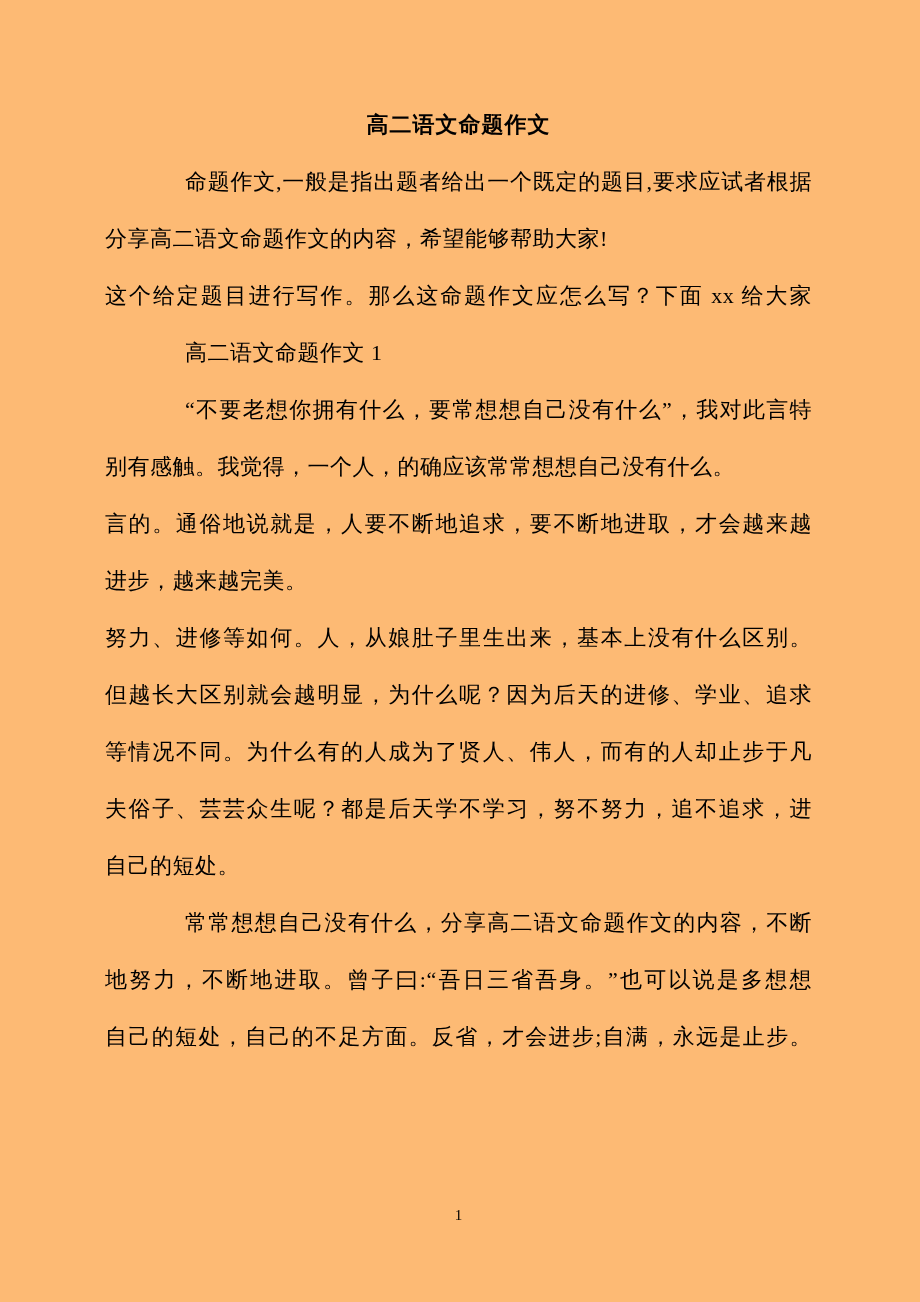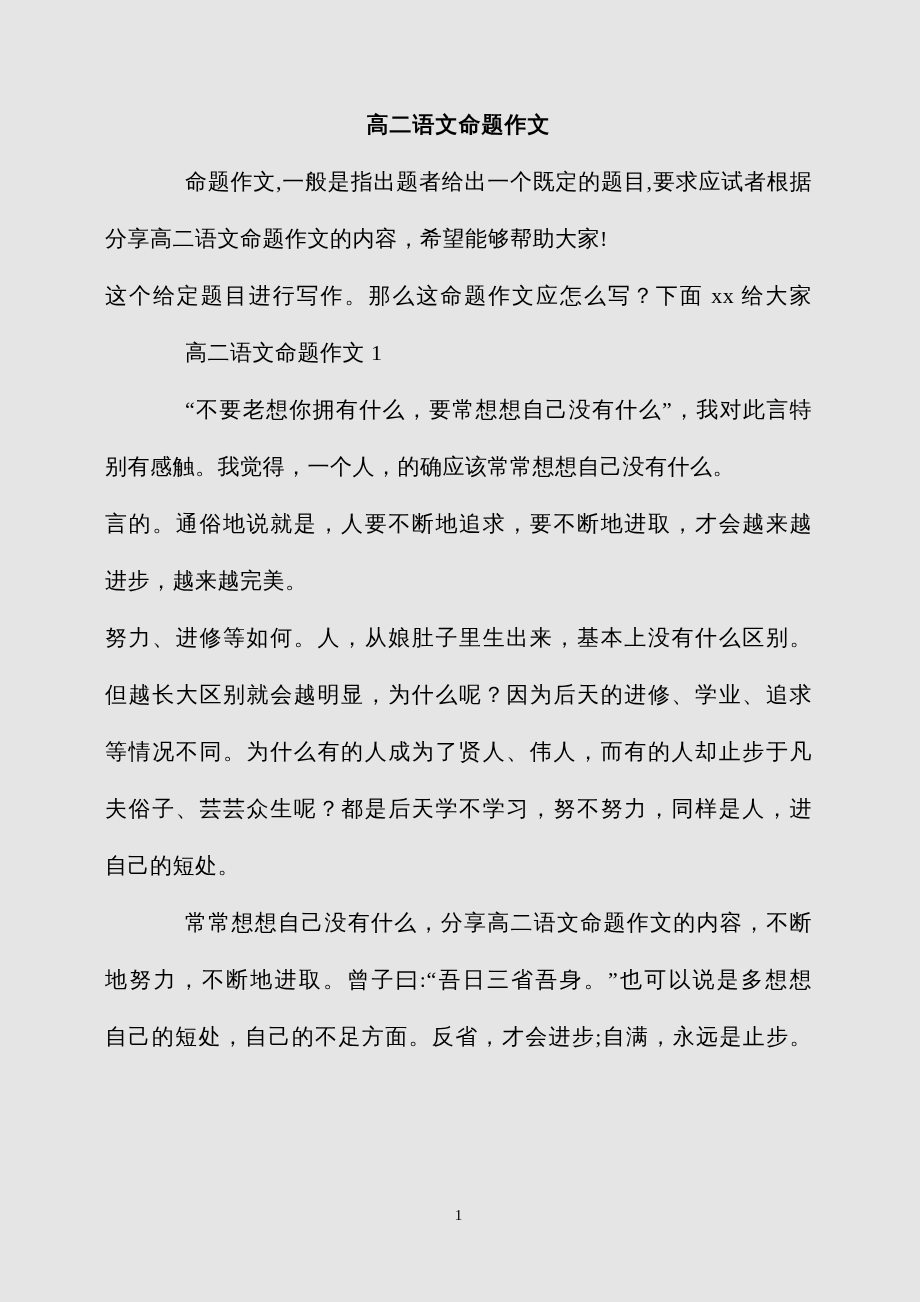--- a/index.html
+++ b/index.html
@@ -4,21 +4,21 @@
 <style>
   html, body { margin: 0; padding: 0; }
   body {
     width: 920px; height: 1302px;
     background: #ffffff;
     color: #000000;
     font-family: "Liberation Serif", "DejaVu Serif", serif;
     position: relative;
     overflow: hidden;
   }
-  .page { position: absolute; left: 0; top: 0; width: 920px; height: 1302px; background: #e5e5e5; }
+  .page { position: absolute; left: 0; top: 0; width: 920px; height: 1302px; background: #fdba74; }
   .content { position: absolute; left: 105px; top: 96px; width: 707px; }
   .ln {
     height: 57px;
     line-height: 57px;
     font-size: 22px;
     letter-spacing: 0.5px;
     text-align: justify;
     text-align-last: justify;
     text-justify: inter-character;
     white-space: nowrap;
@@ -49,20 +49,20 @@
     <div class="ln nat">分享高二语文命题作文的内容，希望能够帮助大家!</div>
     <div class="ln">这个给定题目进行写作。那么这命题作文应怎么写？下面 xx 给大家</div>
     <div class="ln in nat">高二语文命题作文 1</div>
     <div class="ln in">“不要老想你拥有什么，要常想想自己没有什么”，我对此言特</div>
     <div class="ln nat">别有感触。我觉得，一个人，的确应该常常想想自己没有什么。</div>
     <div class="ln">言的。通俗地说就是，人要不断地追求，要不断地进取，才会越来越</div>
     <div class="ln nat">进步，越来越完美。</div>
     <div class="ln">努力、进修等如何。人，从娘肚子里生出来，基本上没有什么区别。</div>
     <div class="ln">但越长大区别就会越明显，为什么呢？因为后天的进修、学业、追求</div>
     <div class="ln">等情况不同。为什么有的人成为了贤人、伟人，而有的人却止步于凡</div>
-    <div class="ln">夫俗子、芸芸众生呢？都是后天学不学习，努不努力，同样是人，进</div>
+    <div class="ln">夫俗子、芸芸众生呢？都是后天学不学习，努不努力，追不追求，进</div>
     <div class="ln nat">自己的短处。</div>
     <div class="ln in">常常想想自己没有什么，分享高二语文命题作文的内容，不断</div>
     <div class="ln">地努力，不断地进取。曾子曰:“吾日三省吾身。”也可以说是多想想</div>
     <div class="ln">自己的短处，自己的不足方面。反省，才会进步;自满，永远是止步。</div>
   </div>
   <div class="footer">1</div>
 </div>
 
 </body></html>

